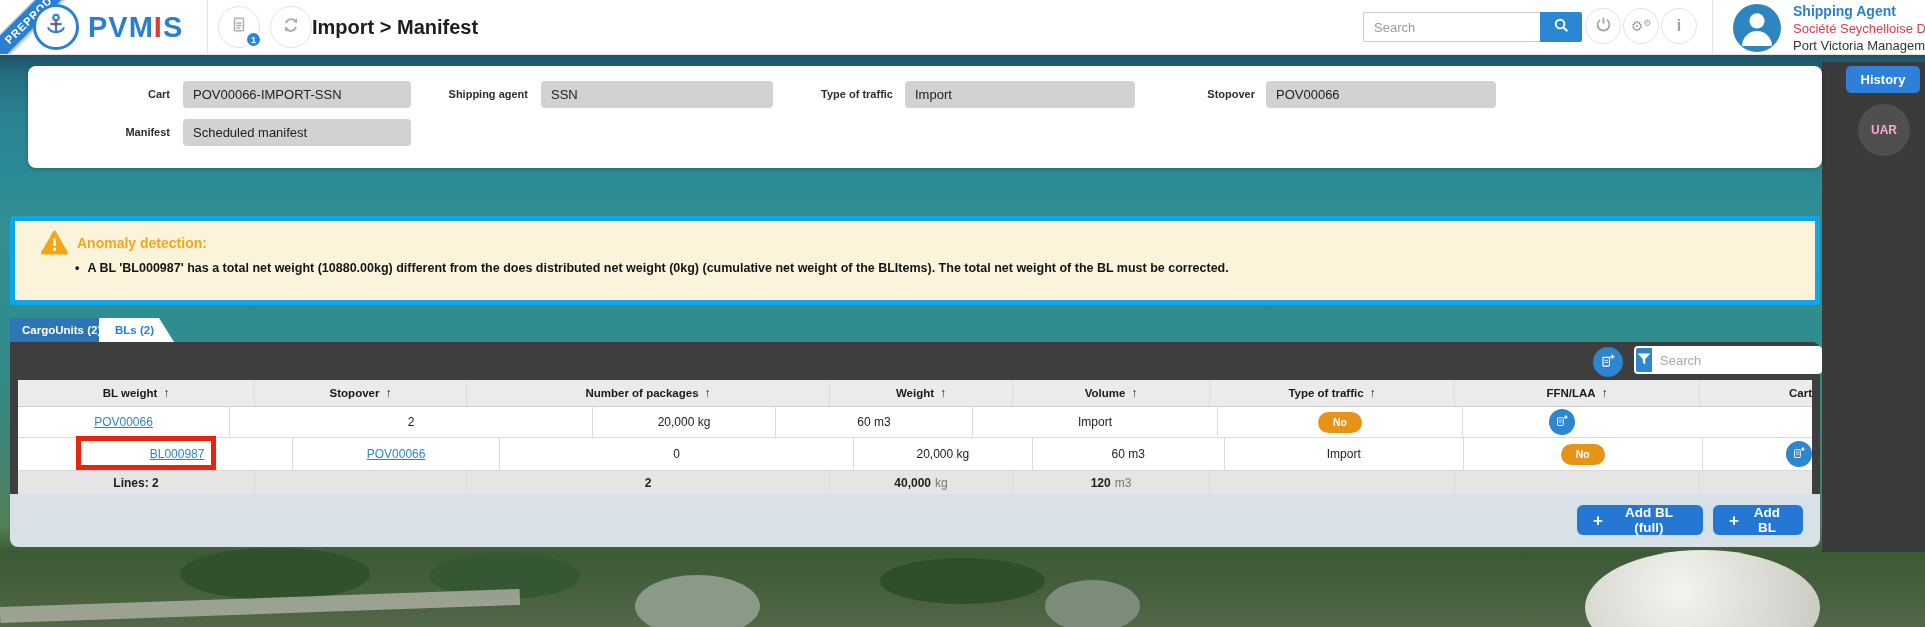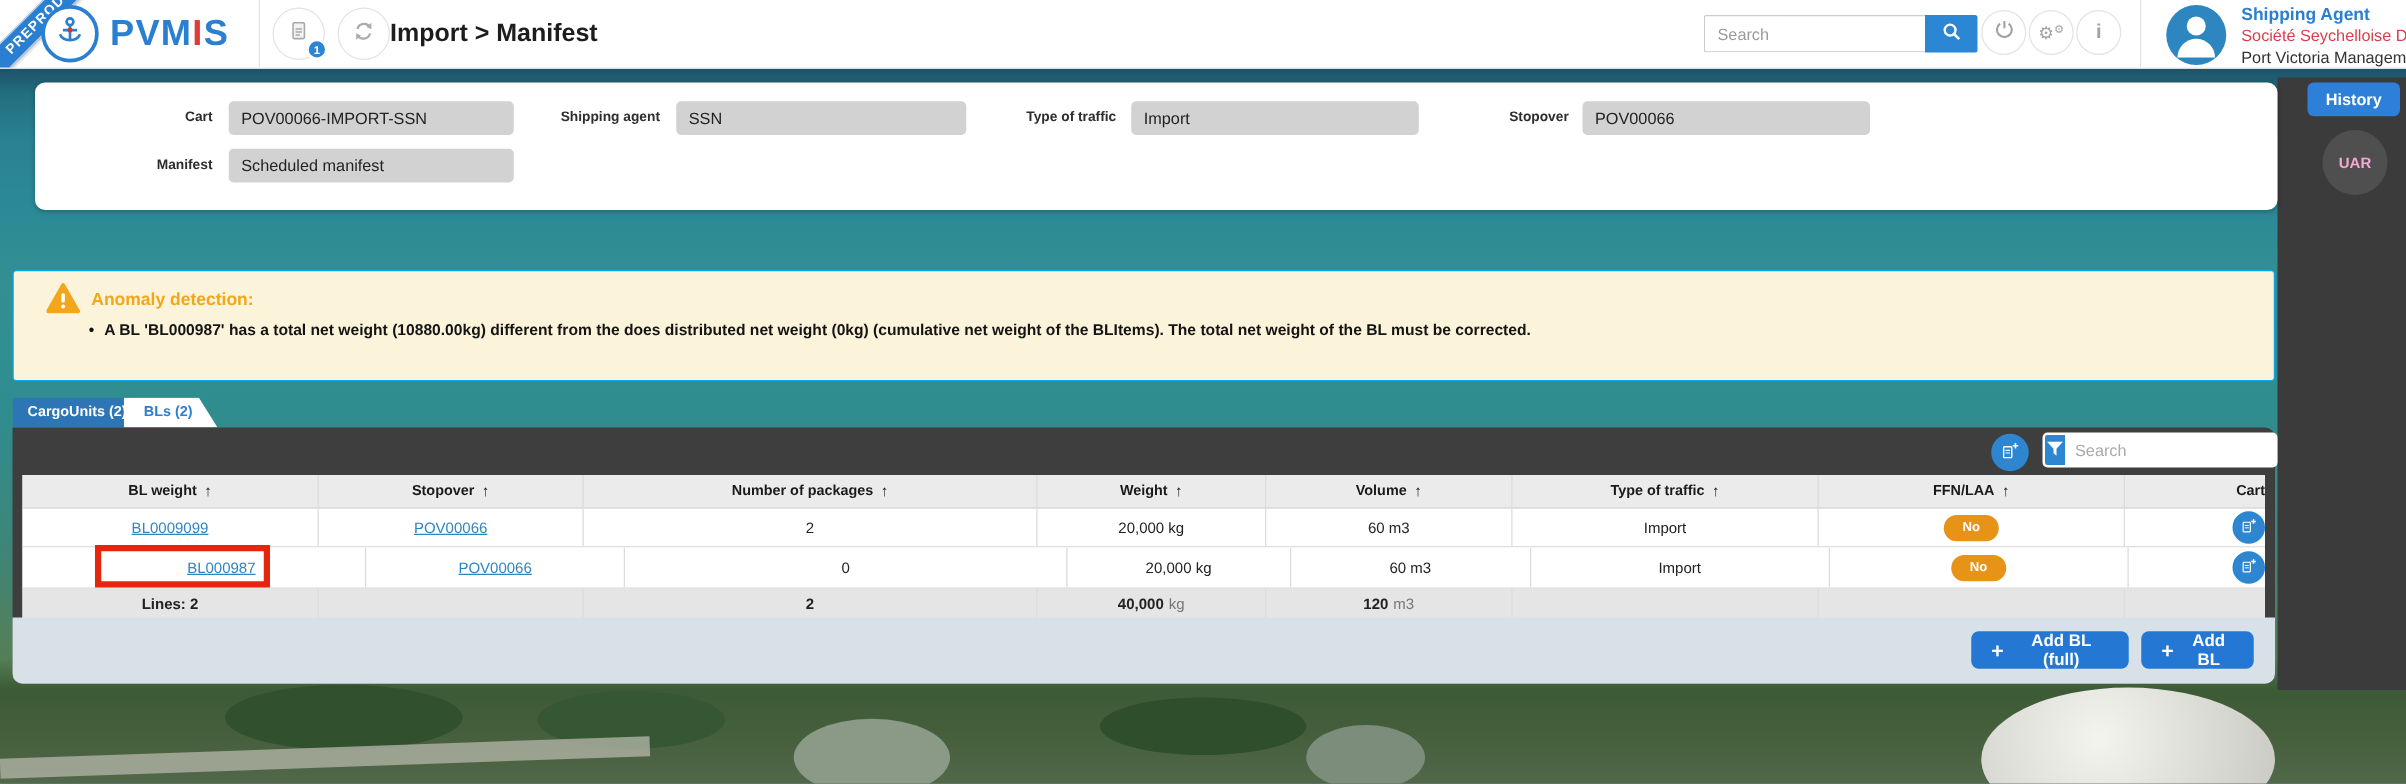--- a/index.html
+++ b/index.html
@@ -38,21 +38,21 @@
   
   .history-btn { position:absolute; left:1846px; top:66px; width:74px; height:27px; background:#2d7fd8; color:#fff; border:none; border-radius:5px; font-size:13px; font-weight:bold; cursor:pointer; font-family:inherit; }
   .uar-circle { position:absolute; left:1858px; top:104px; width:52px; height:52px; border-radius:50%; background:#4f4f4f; color:#f9a8d4; font-size:12px; font-weight:bold; display:flex; align-items:center; justify-content:center; cursor:pointer; }
 
   
   .form-card { position:absolute; left:28px; top:66px; width:1794px; height:102px; background:#fff; border-radius:8px; box-shadow:0 1px 4px rgba(0,0,0,.25); }
   .fld-label { position:absolute; font-size:11px; font-weight:bold; color:#2d2d2d; text-align:right; }
   .fld-input { position:absolute; height:27px; background:#d2d2d2; border:none; border-radius:4px; padding:0 10px; font-size:13px; color:#222; font-family:inherit; }
 
   
-  .anomaly { position:absolute; left:10px; top:216px; width:1810px; height:89px; background:#fcf4da; border:1px solid #0ea5e9; border-radius:3px; }
+  .anomaly { position:absolute; left:10px; top:216px; width:1810px; height:89px; background:#fcf4da; border:5px solid #0ea5e9; border-radius:3px; }
   .anomaly-title { position:absolute; left:62px; top:14px; font-size:14px; font-weight:bold; color:#f2a71b; }
   .warn-icon { position:absolute; left:26px; top:9px; }
   .anomaly-item { position:absolute; left:60px; font-size:12.5px; font-weight:bold; color:#141414; }
   .anomaly-item .dot { margin-right:8px; }
 
   
   .tab { position:absolute; top:318px; height:24px; font-size:11.5px; font-weight:bold; line-height:24px; padding:0 20px 0 12px; cursor:pointer; }
   .tab-blue { left:10px; background:#2e75b6; color:#fff; clip-path:polygon(0 0,calc(100% - 15px) 0,100% 100%,0 100%); z-index:2; }
   .tab-white { left:99px; background:#fff; color:#2b7fd0; clip-path:polygon(0 0,calc(100% - 15px) 0,100% 100%,0 100%); z-index:3; padding-left:16px; }
 
@@ -271,23 +271,20 @@
         <div class="cell c6">
             <span>FFN/LAA</span>
             <span class="sort">↑</span>
           </div>
         <div class="cell c7">
             <span>Cart</span>
           </div>
       </div>
 
       <div class="trow tr-data">
-        <div class="cell c0">
-            <a class="bl-link">BL0009099</a>
-          </div>
         <div class="cell c1">
             <a class="bl-link">POV00066</a>
           </div>
         <div class="cell c2">2</div>
         <div class="cell c3">20,000 kg</div>
         <div class="cell c4">60 m3</div>
         <div class="cell c5">Import</div>
         <div class="cell c6">
             <span class="pill">No</span>
           </div>

